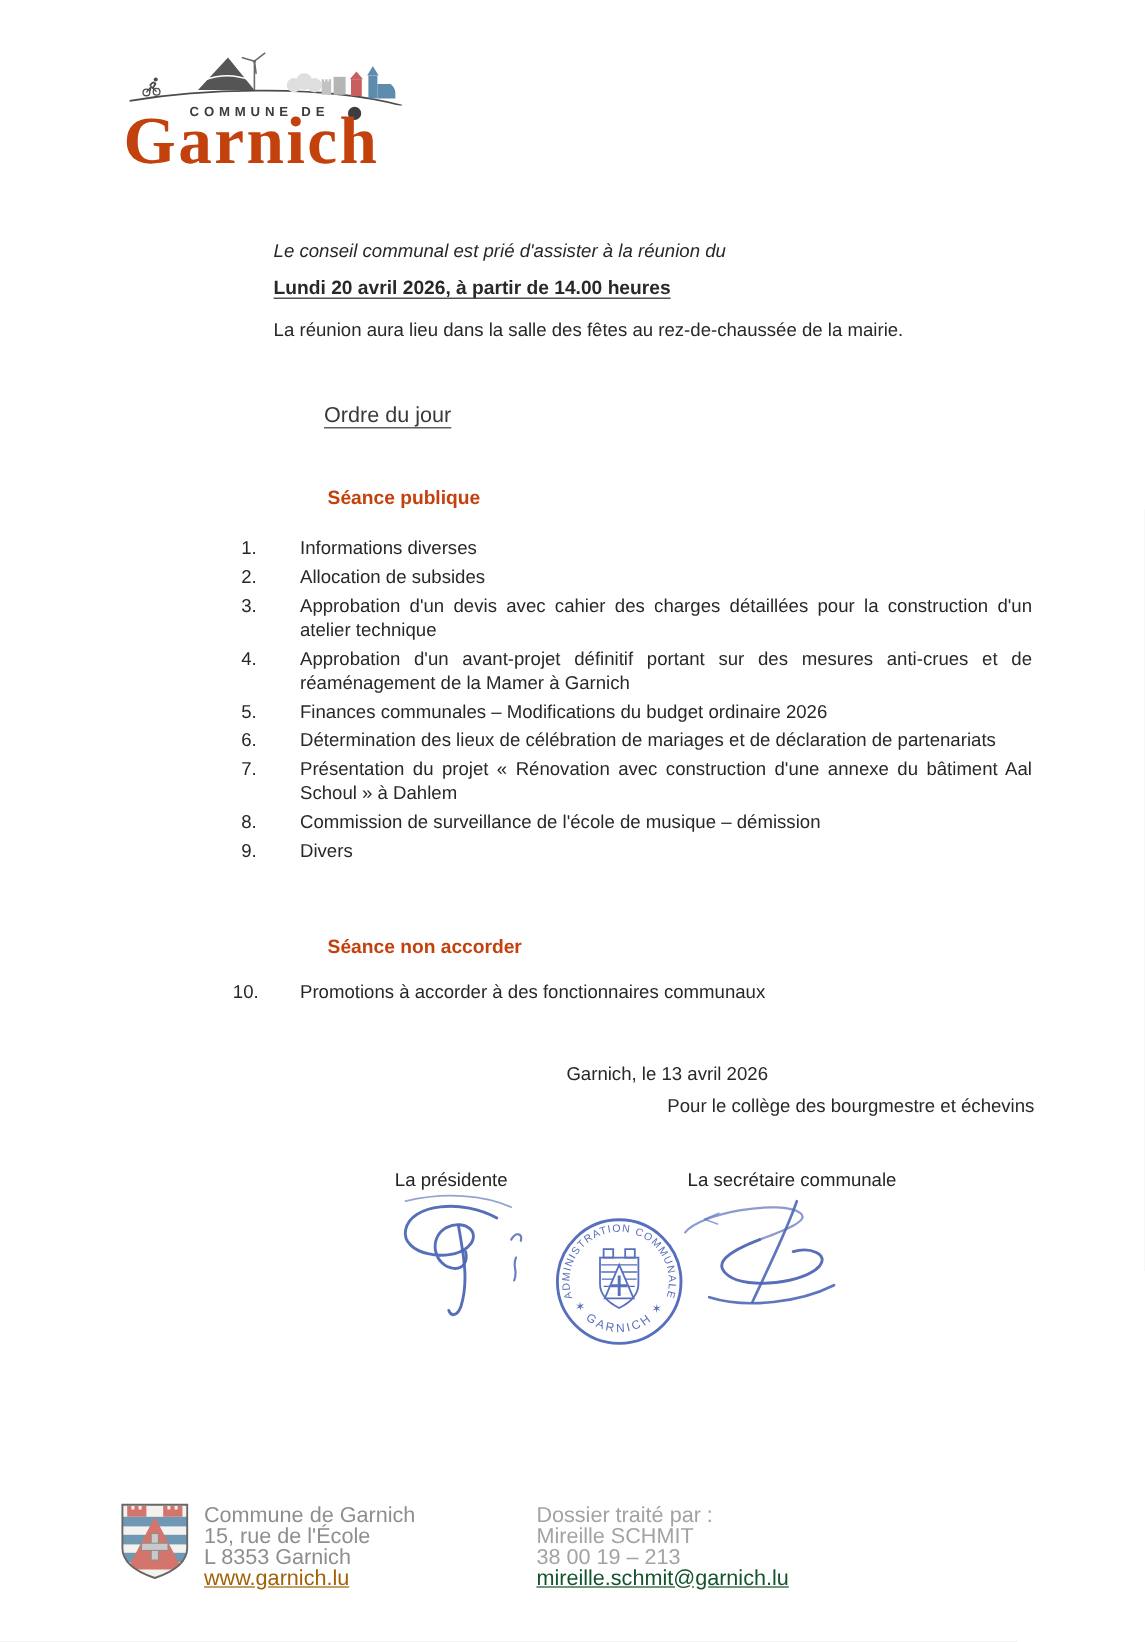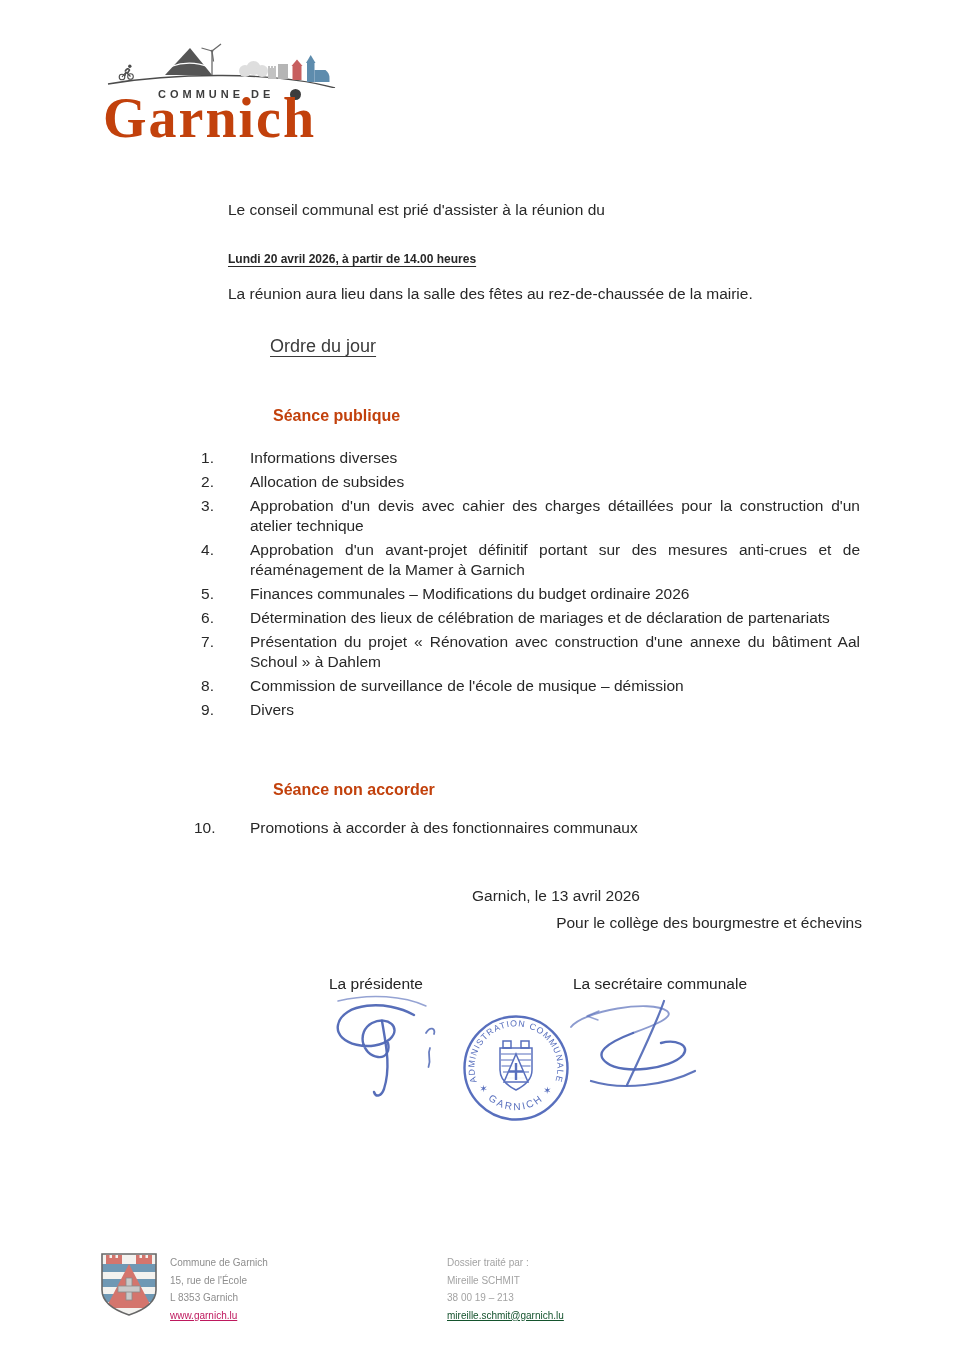--- a/index.html
+++ b/index.html
@@ -12,22 +12,22 @@
   .logo{position:absolute;left:103px;top:33px;width:250px;height:125px;}
   .logo .scene{position:absolute;left:0;top:0;}
   .commune-line{position:absolute;left:55px;top:55px;display:flex;align-items:center;gap:16px;}
   .commune-text{font-size:11px;font-weight:bold;letter-spacing:4px;color:#3d3d3d;}
   .logo-dot{width:11px;height:11px;border-radius:50%;background:#3d3d3d;flex:none;}
   .garnich{position:absolute;left:0;top:57px;font-family:"Liberation Serif",serif;
     font-weight:bold;font-size:56px;line-height:1;color:#c2410c;letter-spacing:2px;}
   
   .intro{position:absolute;left:228px;top:200px;width:650px;font-size:15.5px;line-height:20px;}
   .intro p{margin:0;}
-  .intro .l1{margin-bottom:29px;}
-  .intro .date-line{margin-bottom:15px;font-weight:bold;font-size:12px;}
+  .intro .l1{margin-bottom:11px;font-style:italic;}
+  .intro .date-line{margin-bottom:15px;font-weight:bold;font-size:16px;}
   .intro .date-line span{text-decoration:underline;text-underline-offset:3px;}
   
   .ordre-title{position:absolute;left:270px;top:336px;font-size:18px;color:#3a3a3a;
     text-decoration:underline;text-underline-offset:4px;}
   .session-heading{position:absolute;font-weight:bold;font-size:16px;color:#c2410c;}
   .h-public{left:273px;top:407px;}
   .h-nonpublic{left:273px;top:781px;}
   .agenda-list{position:absolute;left:194px;width:666px;}
   .list-public{top:448px;}
   .list-nonpublic{top:818px;}
@@ -41,25 +41,25 @@
   .closing .college{margin-top:7px;text-align:right;}
   .sig-label{position:absolute;font-size:15.5px;color:#242424;}
   .lbl-president{left:329px;top:975px;}
   .lbl-secretary{left:573px;top:975px;}
   .sig{position:absolute;}
   .sig-president{left:326px;top:993px;}
   .sig-secretary{left:563px;top:997px;}
   .stamp{position:absolute;left:462px;top:1014px;}
   
   .footer-arms{position:absolute;left:100px;top:1252px;}
-  .footer-col{position:absolute;top:1254px;font-size:10px;line-height:17.5px;}
+  .footer-col{position:absolute;top:1254px;font-size:18px;line-height:17.5px;}
   .fc-left{left:170px;color:#8e8e8e;}
   .fc-right{left:447px;color:#a3a3a3;}
   .footer-col p{margin:0;}
-  .footer-link{color:#be185d;text-decoration:underline;cursor:pointer;}
+  .footer-link{color:#a16207;text-decoration:underline;cursor:pointer;}
   .fc-right .footer-link{color:#14532d;}
 </style>
 </head>
 <body>
 
 <div class="page">
 
   <div class="logo">
     <svg class="scene" width="245" height="55" viewBox="0 0 245 55">
 

